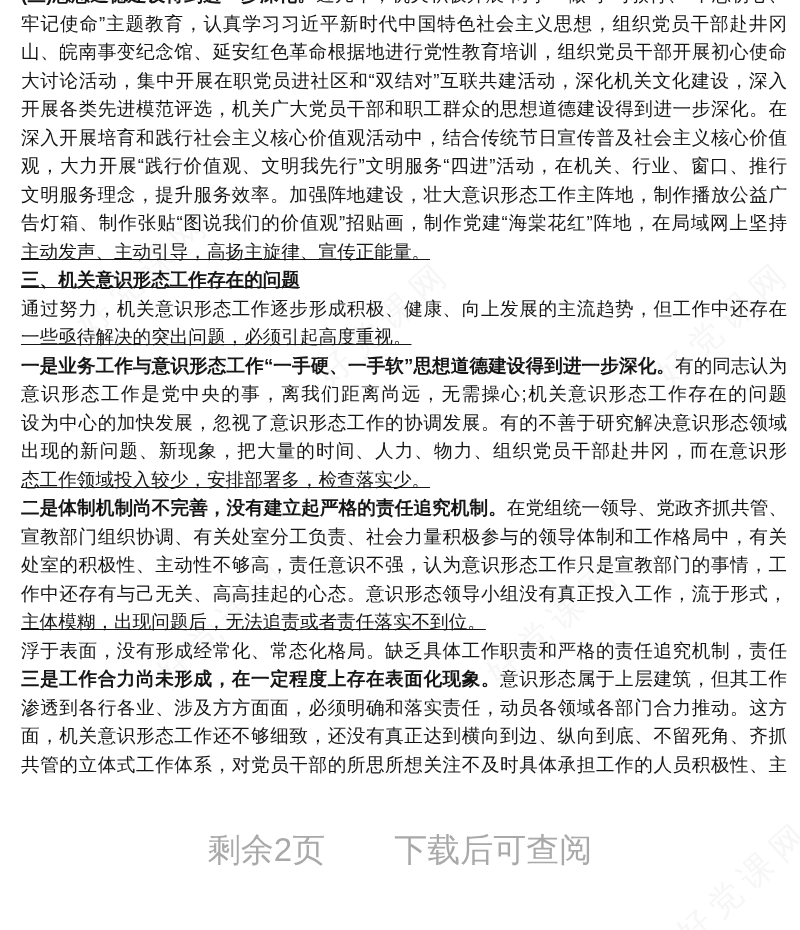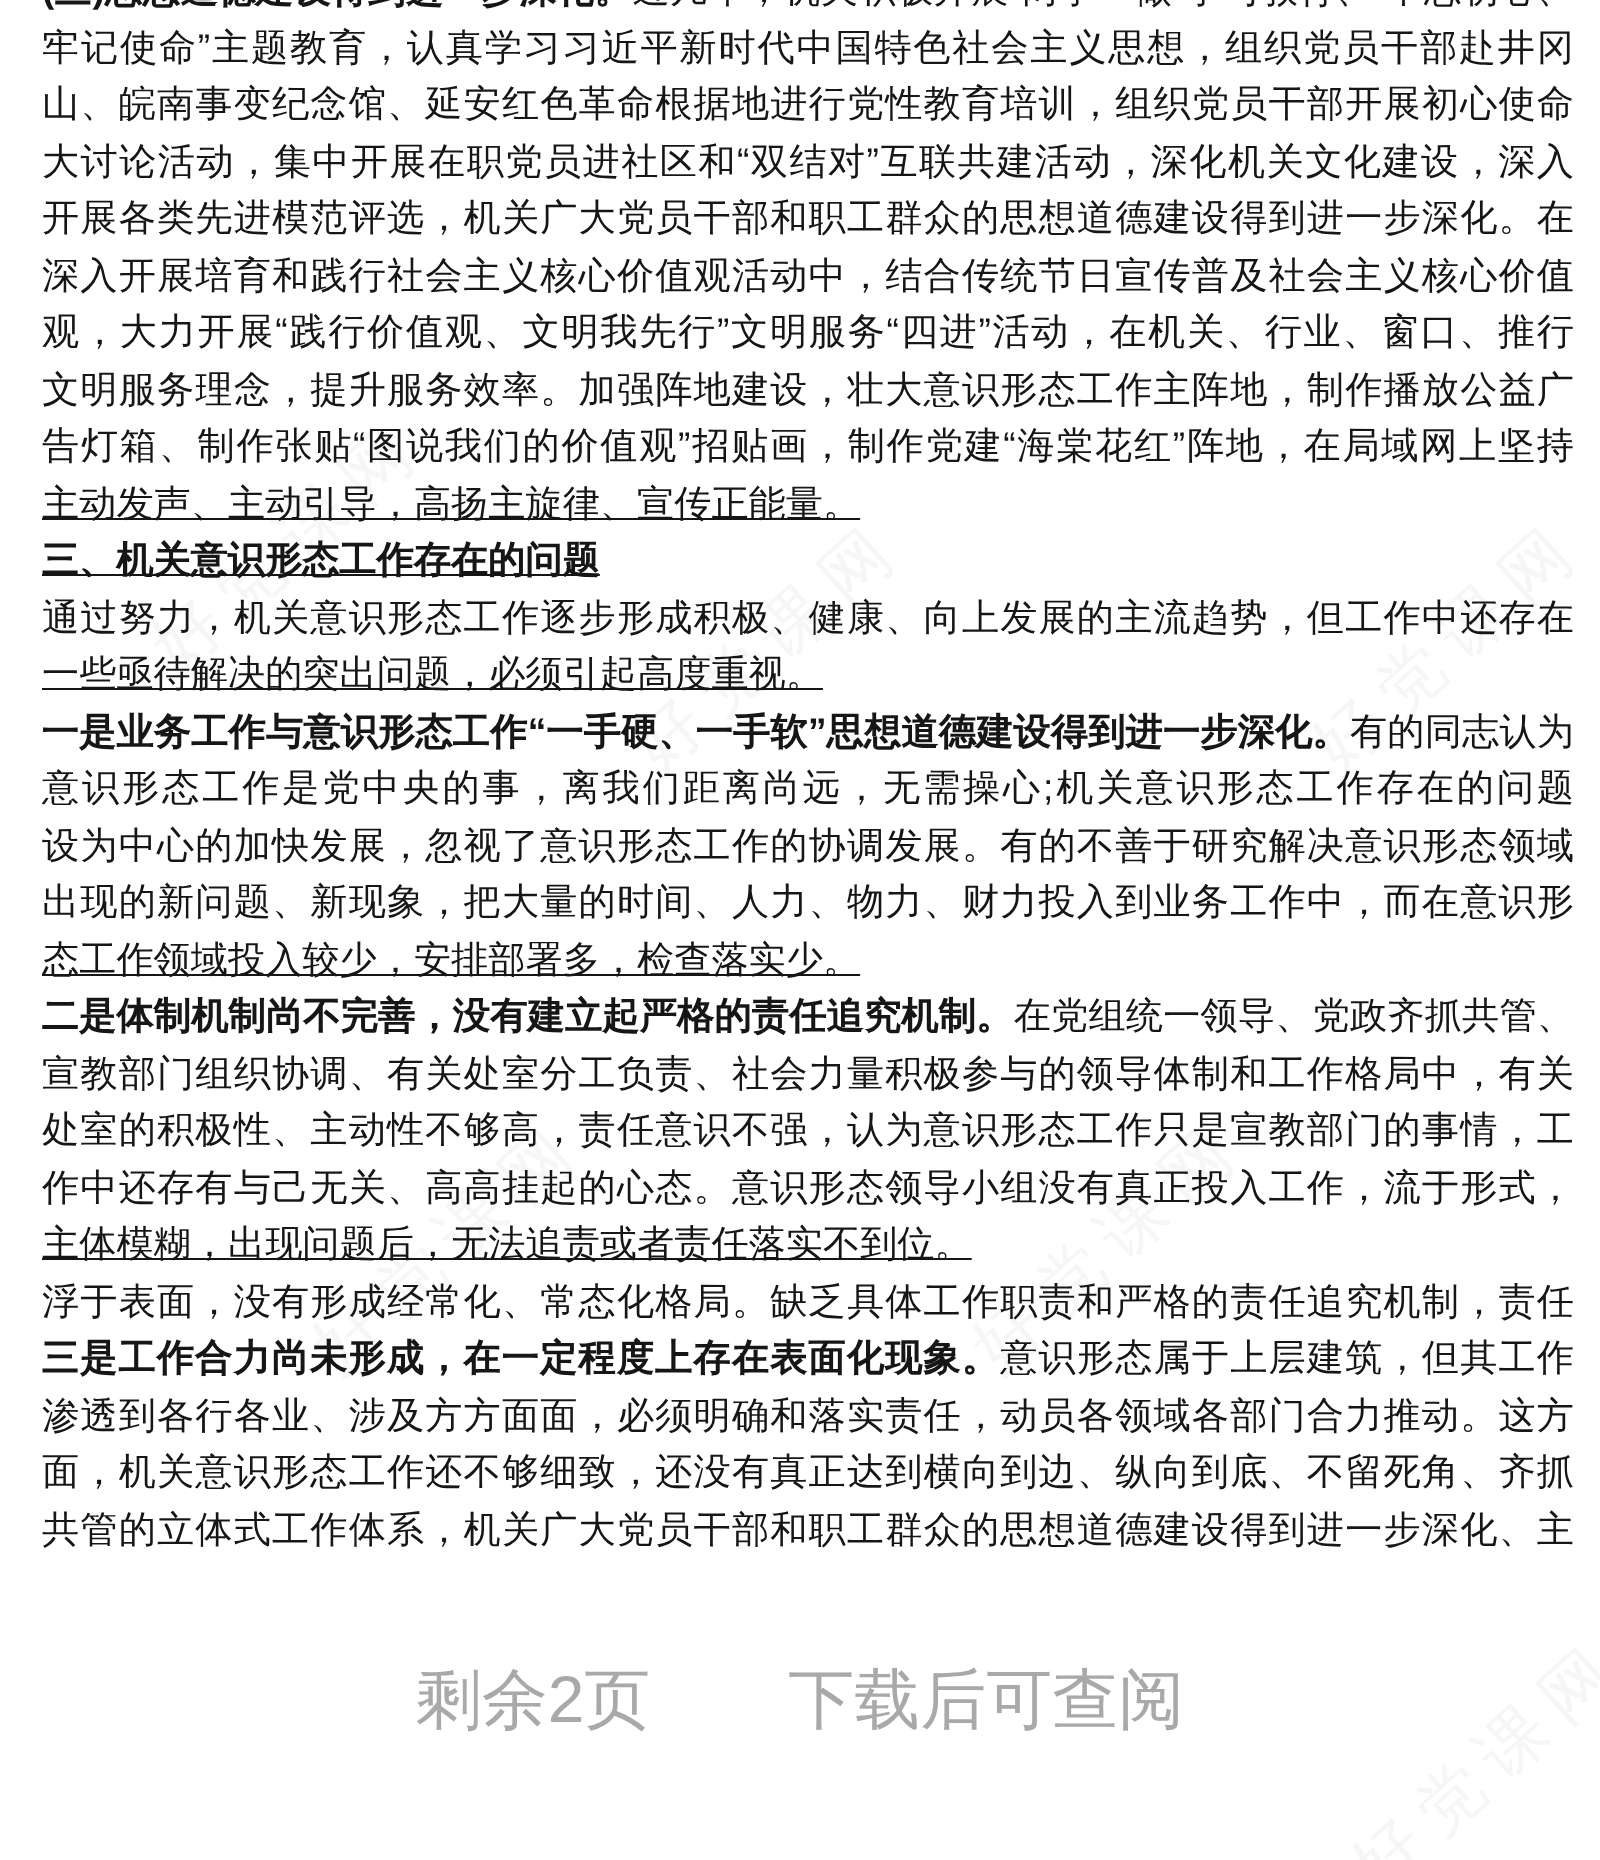--- a/index.html
+++ b/index.html
@@ -91,32 +91,32 @@
       <div class="line"><span>观，大力开展“践行价值观、文明我先行”文明服务“四进”活动，在机关、行业、窗口、推行</span></div>
       <div class="line"><span>文明服务理念，提升服务效率。加强阵地建设，壮大意识形态工作主阵地，制作播放公益广</span></div>
       <div class="line"><span>告灯箱、制作张贴“图说我们的价值观”招贴画，制作党建“海棠花红”阵地，在局域网上坚持</span></div>
       <div class="line last"><span>主动发声、主动引导，高扬主旋律、宣传正能量。</span></div>
       <div class="line last"><span class="b">三、机关意识形态工作存在的问题</span></div>
       <div class="line"><span>通过努力，机关意识形态工作逐步形成积极、健康、向上发展的主流趋势，但工作中还存在</span></div>
       <div class="line last"><span>一些亟待解决的突出问题，必须引起高度重视。</span></div>
       <div class="line"><span class="b">一是业务工作与意识形态工作“一手硬、一手软”思想道德建设得到进一步深化。</span><span>有的同志认为</span></div>
       <div class="line"><span>意识形态工作是党中央的事，离我们距离尚远，无需操心;机关意识形态工作存在的问题</span></div>
       <div class="line"><span>设为中心的加快发展，忽视了意识形态工作的协调发展。有的不善于研究解决意识形态领域</span></div>
-      <div class="line"><span>出现的新问题、新现象，把大量的时间、人力、物力、财力投入到业务工作中，而在意识形</span></div>
+      <div class="line"><span>出现的新问题、新现象，把大量的时间、人力、物力、组织党员干部赴井冈，而在意识形</span></div>
       <div class="line last"><span>态工作领域投入较少，安排部署多，检查落实少。</span></div>
       <div class="line"><span class="b">二是体制机制尚不完善，没有建立起严格的责任追究机制。</span><span>在党组统一领导、党政齐抓共管、</span></div>
       <div class="line"><span>宣教部门组织协调、有关处室分工负责、社会力量积极参与的领导体制和工作格局中，有关</span></div>
       <div class="line"><span>处室的积极性、主动性不够高，责任意识不强，认为意识形态工作只是宣教部门的事情，工</span></div>
       <div class="line"><span>作中还存有与己无关、高高挂起的心态。意识形态领导小组没有真正投入工作，流于形式，</span></div>
       <div class="line last"><span>主体模糊，出现问题后，无法追责或者责任落实不到位。</span></div>
       <div class="line"><span>浮于表面，没有形成经常化、常态化格局。缺乏具体工作职责和严格的责任追究机制，责任</span></div>
       <div class="line"><span class="b">三是工作合力尚未形成，在一定程度上存在表面化现象。</span><span>意识形态属于上层建筑，但其工作</span></div>
       <div class="line"><span>渗透到各行各业、涉及方方面面，必须明确和落实责任，动员各领域各部门合力推动。这方</span></div>
       <div class="line"><span>面，机关意识形态工作还不够细致，还没有真正达到横向到边、纵向到底、不留死角、齐抓</span></div>
-      <div class="line"><span>共管的立体式工作体系，机关广大党员干部和职工群众的思想道德建设得到进一步深化、主</span></div>
+      <div class="line"><span>共管的立体式工作体系，对党员干部的所思所想关注不及时具体承担工作的人员积极性、主</span></div>
     </div>
 
   <div class="footer">
     <span>剩余2页</span>
     <span>下载后可查阅</span>
   </div>
 
 </div>
 
 </body></html>

